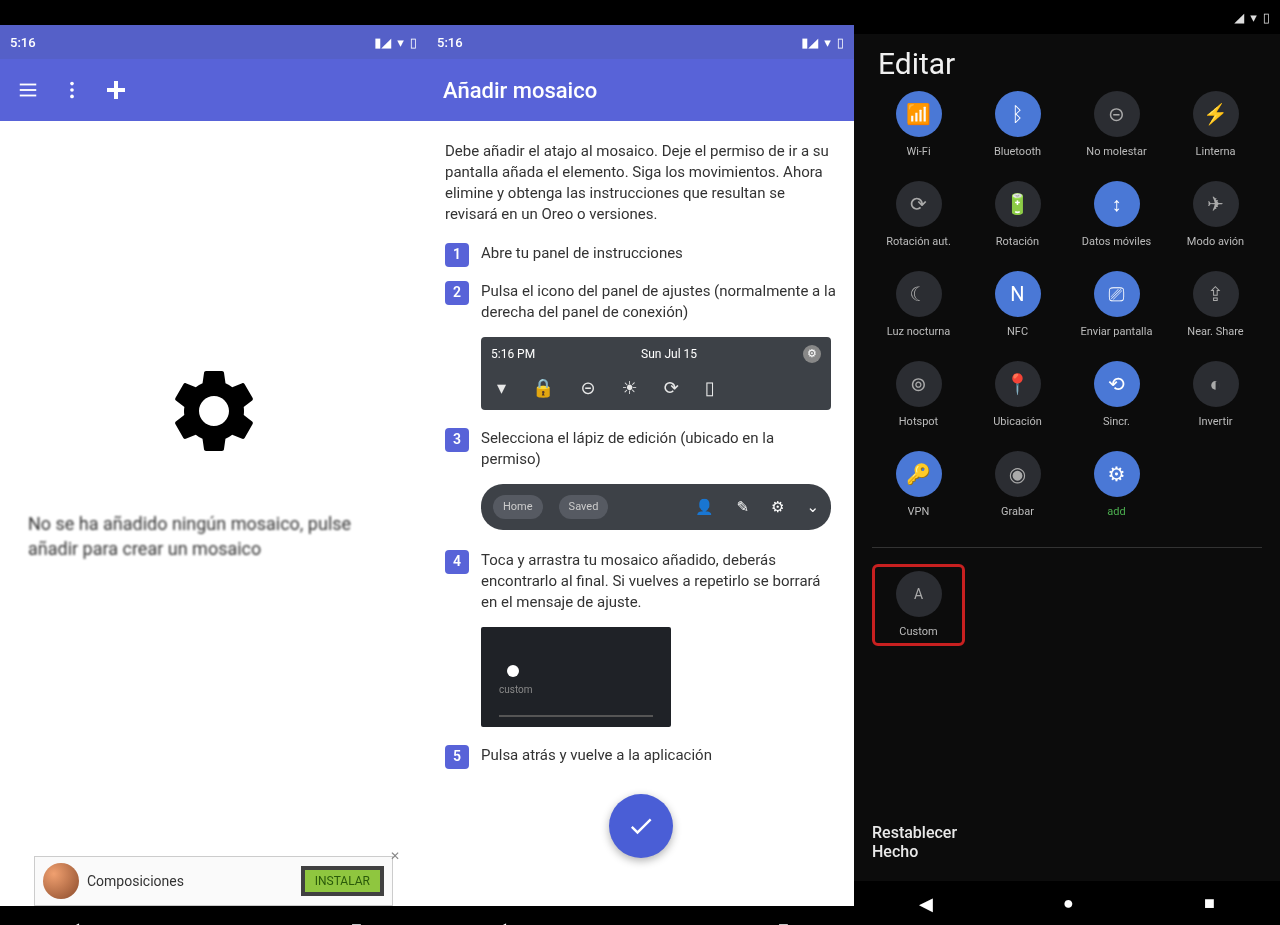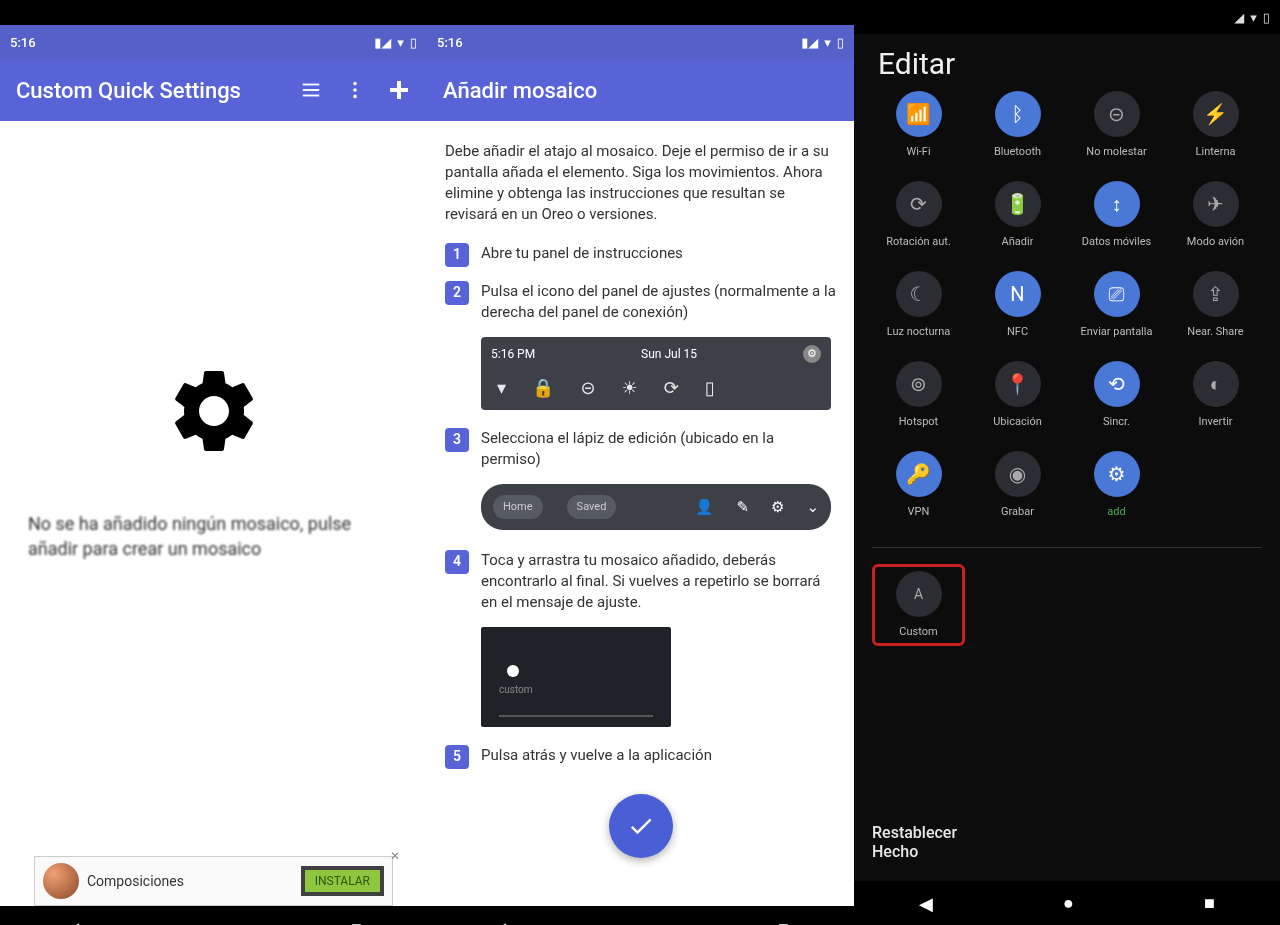--- a/index.html
+++ b/index.html
@@ -114,21 +114,21 @@
   .qs-icon { color: #e8e8e8; font-size: 18px; }
   .qs-bar2 {
     margin: 4px 0 20px 36px;
     background: #3d4147;
     border-radius: 22px;
     width: 350px; height: 46px;
     display: flex; align-items: center;
     padding: 0 12px;
     gap: 12px;
   }
-  .qs-bar2-left { display: flex; gap: 24px; flex: 1; }
+  .qs-bar2-left { display: flex; gap: 16px; flex: 1; }
   .qs-pill {
     background: #565a62;
     border-radius: 14px;
     padding: 4px 10px;
     font-size: 11px;
     color: #ccc;
   }
   .qs-bar2-icons { display: flex; gap: 22px; align-items: center; color: #fff; }
   .darkbox {
     margin: 4px 0 18px 36px;
@@ -272,21 +272,20 @@
 <div class="phone phone1">
   <div class="statusbar">
     <span>5:16</span>
     <div class="statusbar-right">
       <span>▮◢</span>
       <span>▾</span>
       <span>▯</span>
     </div>
   </div>
   <div class="appbar">
-    <span>Custom Quick Settings</span>
     <div class="appbar-actions">
       <span class="appbar-icon">
         <svg width="22" height="22" viewBox="0 0 24 24" fill="#fff">
             <rect x="3" y="5" width="18" height="2"></rect>
             <rect x="3" y="11" width="18" height="2"></rect>
             <rect x="3" y="17" width="18" height="2"></rect>
           </svg>
       </span>
       <span class="appbar-icon">
         <svg width="22" height="22" viewBox="0 0 24 24" fill="#fff">
@@ -435,21 +434,21 @@
         <div class="tile">
           <div class="tile-circle off">⚡</div>
           <div class="tile-label">Linterna</div>
         </div>
         <div class="tile">
           <div class="tile-circle off">⟳</div>
           <div class="tile-label">Rotación aut.</div>
         </div>
         <div class="tile">
           <div class="tile-circle off">🔋</div>
-          <div class="tile-label">Añadir</div>
+          <div class="tile-label">Rotación</div>
         </div>
         <div class="tile">
           <div class="tile-circle on">↕</div>
           <div class="tile-label">Datos móviles</div>
         </div>
         <div class="tile">
           <div class="tile-circle off">✈</div>
           <div class="tile-label">Modo avión</div>
         </div>
         <div class="tile">

